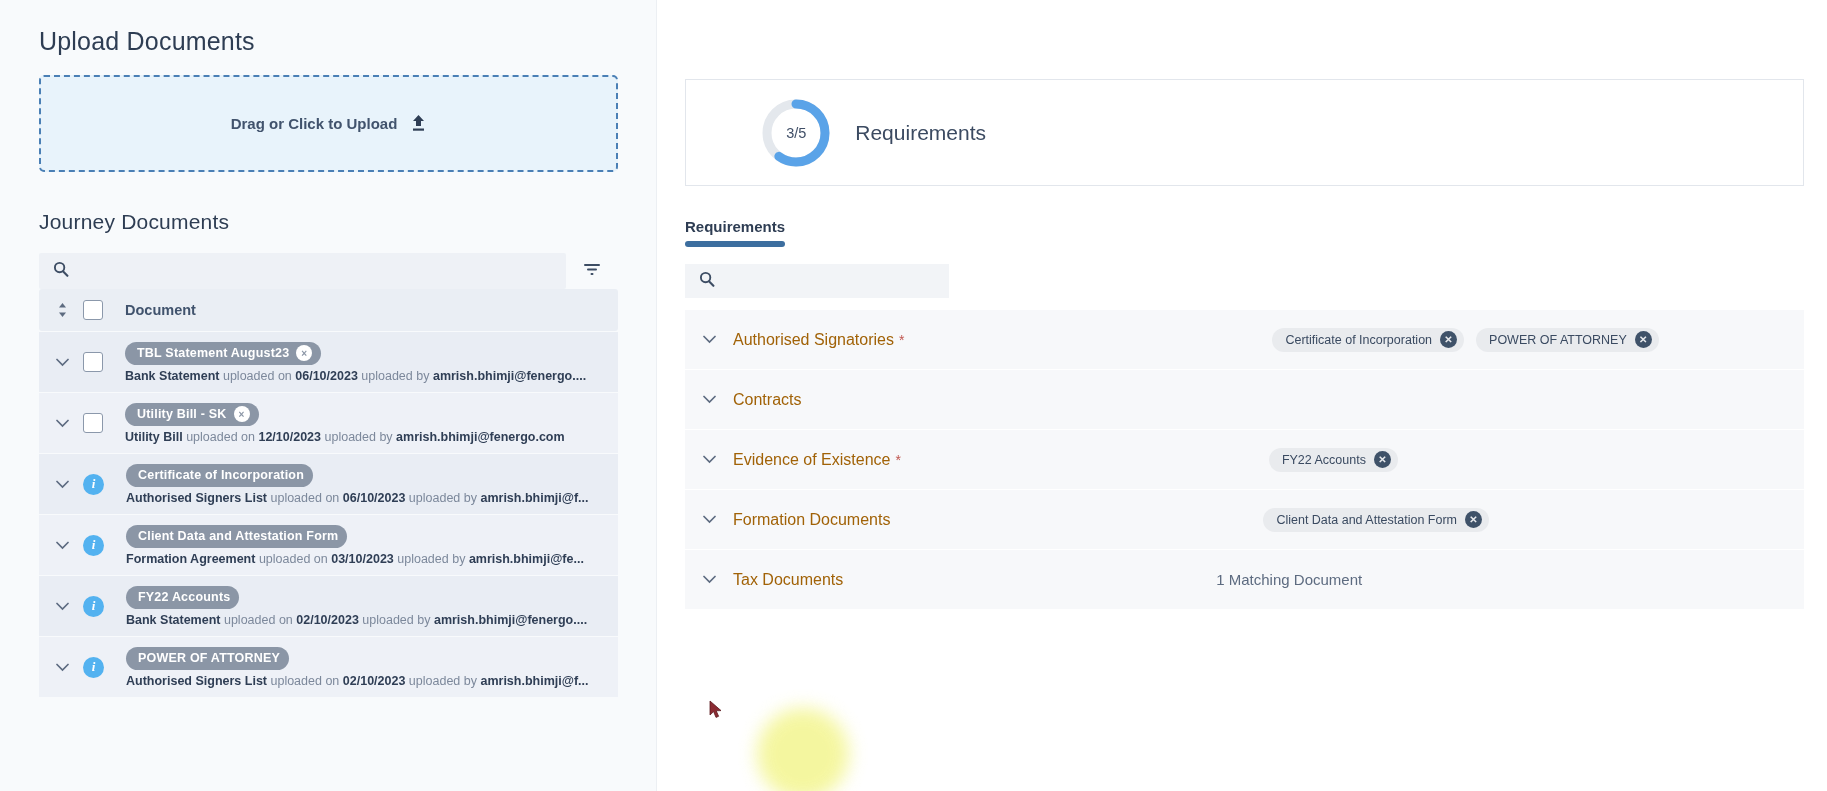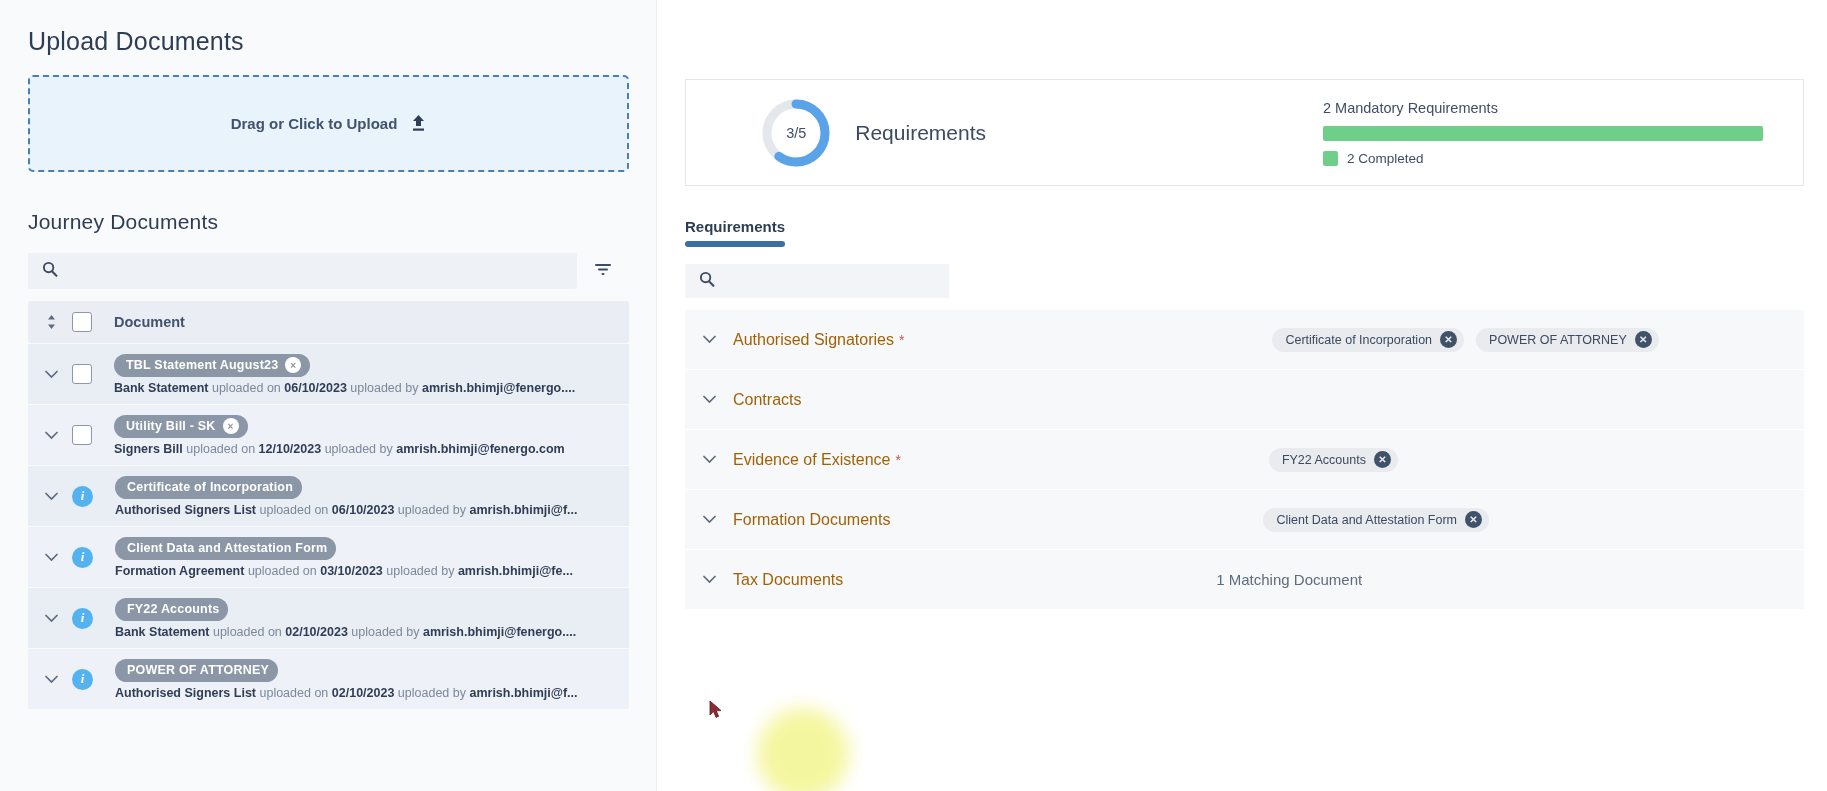--- a/index.html
+++ b/index.html
@@ -8,21 +8,21 @@
     font-family: "Liberation Sans", sans-serif;
     background: #ffffff;
     overflow: hidden;
   }
   #app { position: relative; width: 1827px; height: 791px; display: flex; }
 
   
   .left-panel {
     width: 657px; height: 791px;
     background: #f8fafc;
-    padding: 0 28px;
+    padding: 0 39px;
     position: relative;
     overflow: hidden;
   }
   .left-panel::after {
     content: ""; position: absolute; top: 0; right: 0; width: 1px; height: 100%;
     background: #eceff3;
   }
   .page-title {
     font-size: 25px; color: #2e3d53; font-weight: 400;
     margin-top: 27px; letter-spacing: .2px;
@@ -53,21 +53,21 @@
   .search-box input {
     border: 0; background: transparent; outline: none;
     font-size: 14px; color: #33435c; width: 100%;
     font-family: "Liberation Sans", sans-serif;
   }
   .filter-btn {
     width: 52px; display: flex; align-items: center; justify-content: center;
     cursor: pointer; background: transparent;
   }
 
-  .doc-table { margin-top: 12px; }
+  .doc-table { }
   .doc-head {
     height: 42px; background: #eaeef4; border-radius: 3px;
     display: flex; align-items: center; padding-left: 16px; gap: 14px;
   }
   .sort-icon { width: 14px; display: flex; flex-direction: column; align-items: center; gap: 2px; cursor: pointer; }
   .chk {
     width: 20px; height: 20px; border: 1.6px solid #8b98ab; border-radius: 3px;
     background: #fff; cursor: pointer; flex: none;
   }
   .doc-head-label { font-size: 14.5px; color: #41536d; font-weight: 600; margin-left: 8px; }
@@ -252,21 +252,21 @@
               <path d="M1 1.5 L6.5 7 L12 1.5" fill="none" stroke="#5d6b80" stroke-width="1.7" stroke-linecap="round"></path>
             </svg>
         </span>
         <span class="chk"></span>
         <span class="doc-body">
           <span class="doc-chip">
             <span>Utility Bill - SK</span>
             <span class="chip-x">×</span>
           </span>
           <span class="doc-meta">
-            <b>Signers Bill</b>
+            <b>Utility Bill</b>
             <span>uploaded on</span>
             <b>12/10/2023</b>
             <span>uploaded by</span>
             <b>amrish.bhimji@fenergo.com</b>
           </span>
         </span>
       </div>
 
       <div class="doc-row alt-a">
         <span class="chev">
@@ -361,30 +361,20 @@
         <div class="donut">
           <svg width="74" height="74" viewBox="0 0 74 74">
             <circle cx="37" cy="37" r="29" fill="none" stroke="#e4e8ed" stroke-width="9"></circle>
             <circle cx="37" cy="37" r="29" fill="none" stroke="#5aa3e8" stroke-width="9" stroke-linecap="round" stroke-dasharray="109.3 72.9" transform="rotate(-90 37 37)"></circle>
           </svg>
           <span class="donut-text">3/5</span>
         </div>
         <span class="req-word">Requirements</span>
       </div>
 
-      <div class="mand-block">
-        <div class="mand-title">2 Mandatory Requirements</div>
-        <div class="bar-track">
-          <div class="bar-fill" style="width:100%"></div>
-        </div>
-        <div class="legend">
-          <span class="legend-swatch"></span>
-          <span class="legend-label">2 Completed</span>
-        </div>
-      </div>
     </div>
 
     <div class="tabs">
       <div class="tab active">
         <span class="tab-label">Requirements</span>
       </div>
     </div>
 
     <div class="req-search">
       <span>

